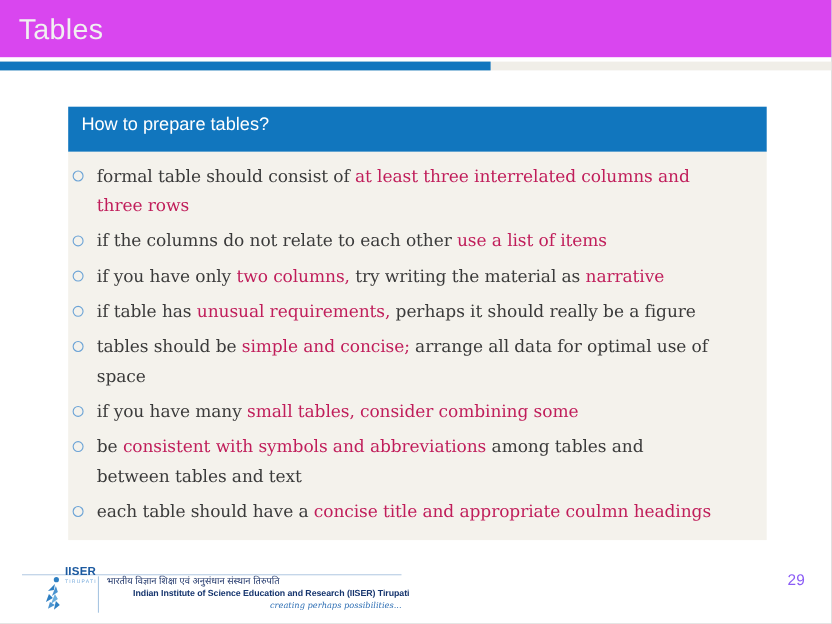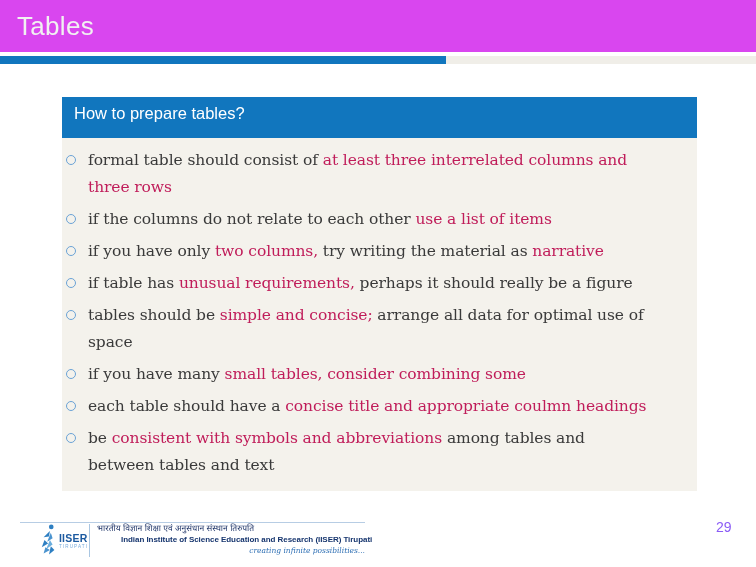--- a/index.html
+++ b/index.html
@@ -44,21 +44,21 @@
     flex: 0 0 auto; width: 10px; height: 10px; border-radius: 50%;
     border: 1.5px solid #6ba3d6; margin: 8px 12px 0 0; background: transparent;
   }
   .alert { color: #c01d5a; }
   
   .hairline {
     position: absolute; left: 20px; top: 522px; width: 345px; height: 1px;
     background: #b7cde4;
   }
   .logo { position: absolute; left: 40px; top: 523px; }
-  .logo-words { position: absolute; left: 59px; top: 533px; line-height: 1; }
+  .logo-words { position: absolute; left: 59px; top: 515px; line-height: 1; }
   .logo-iiser {
     font-size: 10.5px; font-weight: bold; color: #1c5aa0; letter-spacing: 0.2px;
     font-family: "Liberation Sans", sans-serif;
   }
   .logo-tirupati {
     font-size: 4.6px; color: #78abdc; letter-spacing: 1.1px; margin-top: 1.5px;
     font-family: "Liberation Sans", sans-serif;
   }
   .vdiv {
     position: absolute; left: 89px; top: 524px; width: 1px; height: 33px;
@@ -118,25 +118,25 @@
           <li>
             <span class="ring"></span>
             <span><span>tables should be </span><span class="alert">simple and concise;</span><span> arrange all data for optimal use of</span><br><span>space</span></span>
           </li>
           <li>
             <span class="ring"></span>
             <span><span>if you have many </span><span class="alert">small tables, consider combining some</span></span>
           </li>
           <li>
             <span class="ring"></span>
-            <span><span>each table should have a </span><span class="alert">concise title and appropriate coulmn headings</span></span>
+            <span><span>be </span><span class="alert">consistent with symbols and abbreviations</span><span> among tables and</span><br><span>between tables and text</span></span>
           </li>
           <li>
             <span class="ring"></span>
-            <span><span>be </span><span class="alert">consistent with symbols and abbreviations</span><span> among tables and</span><br><span>between tables and text</span></span>
+            <span><span>each table should have a </span><span class="alert">concise title and appropriate coulmn headings</span></span>
           </li>
         </ul>
     </div>
   </div>
 
   <div class="hairline"></div>
 
   <div class="logo">
     <svg width="18" height="34" viewBox="0 0 20 36" aria-hidden="true">
       <circle cx="12.5" cy="3.5" r="2.6" fill="#2e7fc2"></circle>
@@ -152,18 +152,18 @@
   <div class="logo-words">
     <div class="logo-iiser">IISER</div>
     <div class="logo-tirupati">TIRUPATI</div>
   </div>
 
   <div class="vdiv"></div>
 
   <div class="inst">
     <div class="hindi" lang="hi">भारतीय विज्ञान शिक्षा एवं अनुसंधान संस्थान तिरुपति</div>
     <div class="english">Indian Institute of Science Education and Research (IISER) Tirupati</div>
-    <div class="tagline">creating infinite possibilities...</div>
+    <div class="tagline">creating perhaps possibilities...</div>
   </div>
 
   <div class="page-num">29</div>
 
 </div>
 
 </body></html>

